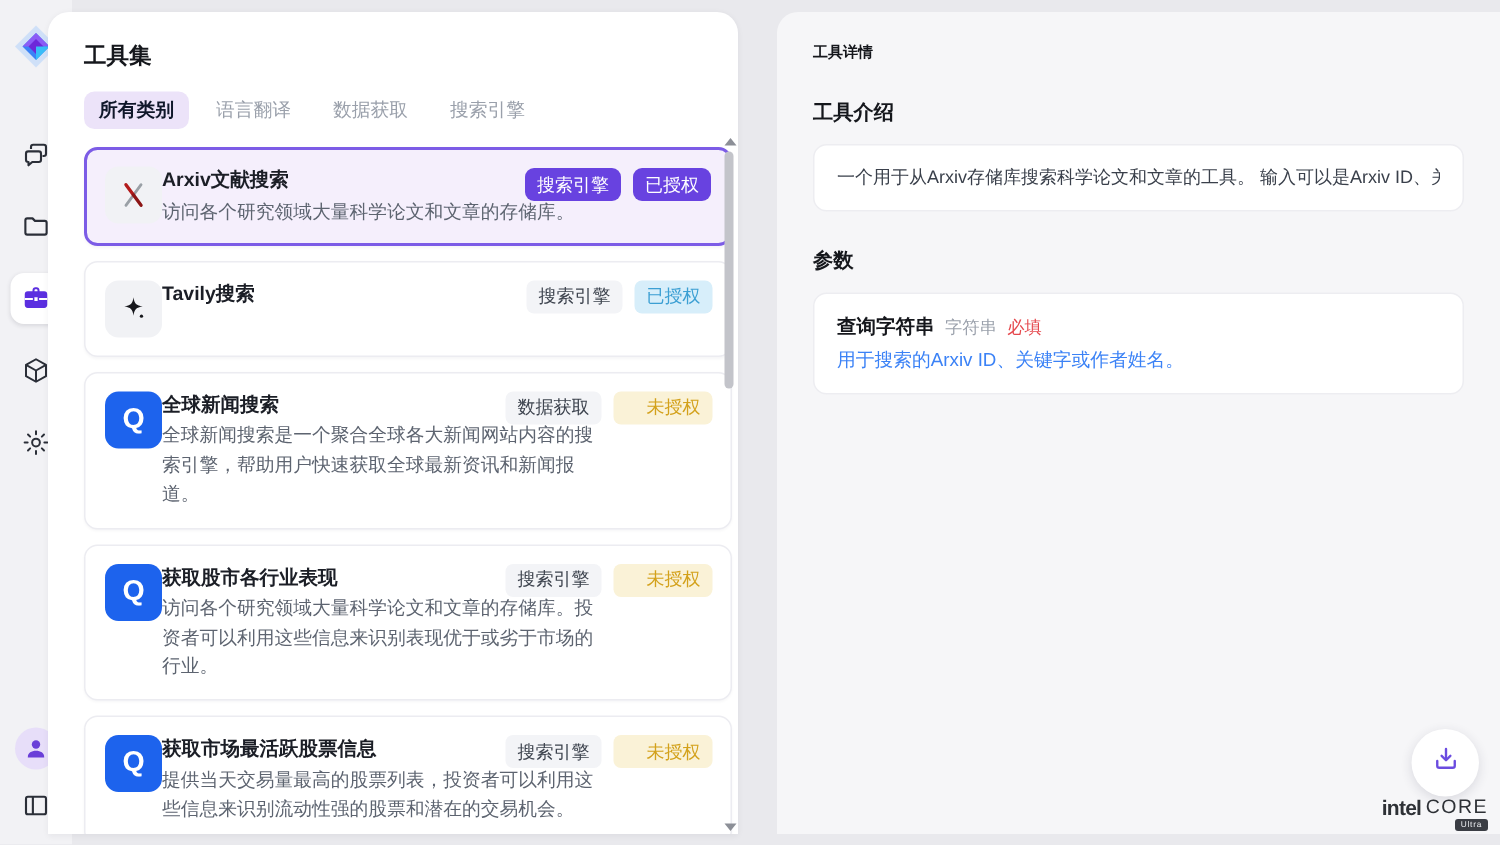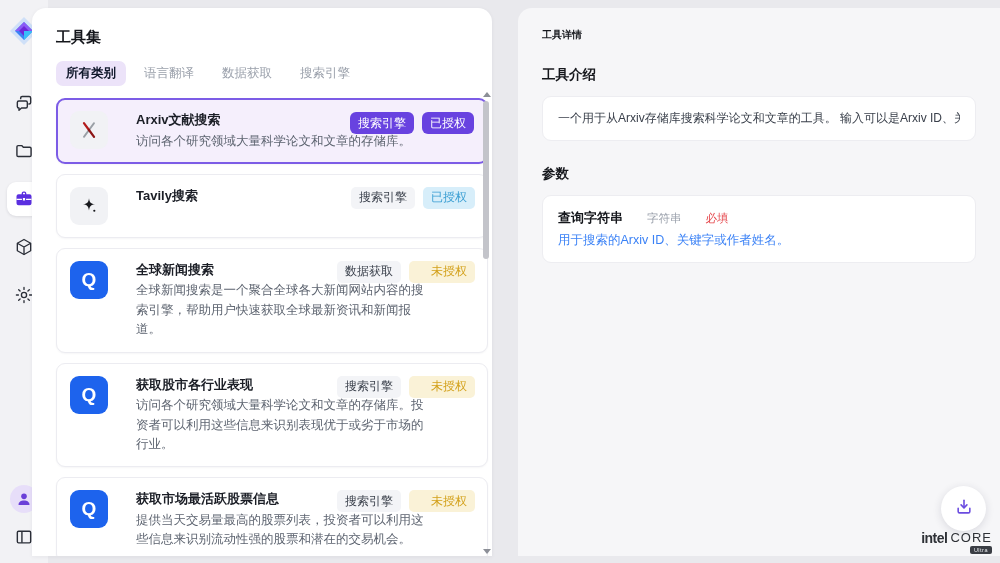--- a/index.html
+++ b/index.html
@@ -45,21 +45,21 @@
   }
   .tab.active { background:#ece3f9; color:#0f172a; font-weight:bold; }
   .tool-list {
     flex:1; overflow:hidden; position:relative;
     padding:12px 24px 0 24px; margin-right:2px;
   }
   .tool-card {
     position:relative; background:#fff; border:1px solid #ececf1; border-radius:9px;
     box-shadow:0 1px 2px rgba(30,30,60,.04);
     padding:12px 13px; margin-bottom:10px; width:432px;
-    display:flex; gap:28px; cursor:pointer;
+    display:flex; gap:0; cursor:pointer;
   }
   .tool-card.selected {
     border:2px solid #7c5ce6; background:#f5effc; padding:11px 12px;
   }
   .tool-icon {
     flex:0 0 38px; width:38px; height:38px; border-radius:9px; background:#f1f2f5;
     display:flex; align-items:center; justify-content:center;
   }
   .tool-icon svg { width:22px; height:22px; }
   .tool-icon.icon-q-blue { background:#1d63ed; }
@@ -86,21 +86,21 @@
     position:absolute; left:518px; top:8px; width:482px; height:548px;
     background:#f6f6f8; border-radius:14px 0 0 0; padding:20px 24px;
   }
   .detail-title { font-size:10px; font-weight:bold; color:#15171c; }
   .section-heading { font-size:13.5px; font-weight:bold; color:#15171c; margin-top:24px; }
   .white-box {
     background:#fff; border-radius:9px; border:1px solid #ededf1; margin-top:12px;
     padding:13px 15px;
   }
   .intro-text { font-size:12px; color:#3a404b; white-space:nowrap; overflow:hidden; }
-  .param-head { display:flex; align-items:baseline; gap:24px; }
+  .param-head { display:flex; align-items:baseline; gap:7px; }
   .param-name { font-size:13px; font-weight:bold; color:#15171c; }
   .param-type { font-size:11.5px; color:#9aa0ab; }
   .param-required { font-size:11.5px; color:#e5484d; }
   .param-desc { font-size:12.5px; color:#3b82f6; margin-top:5px; }
 
   
   .download-fab {
     position:absolute; left:941px; top:486px; width:45px; height:45px; border-radius:50%;
     background:#fff; box-shadow:0 2px 8px rgba(40,40,70,.14);
     display:flex; align-items:center; justify-content:center; cursor:pointer;

